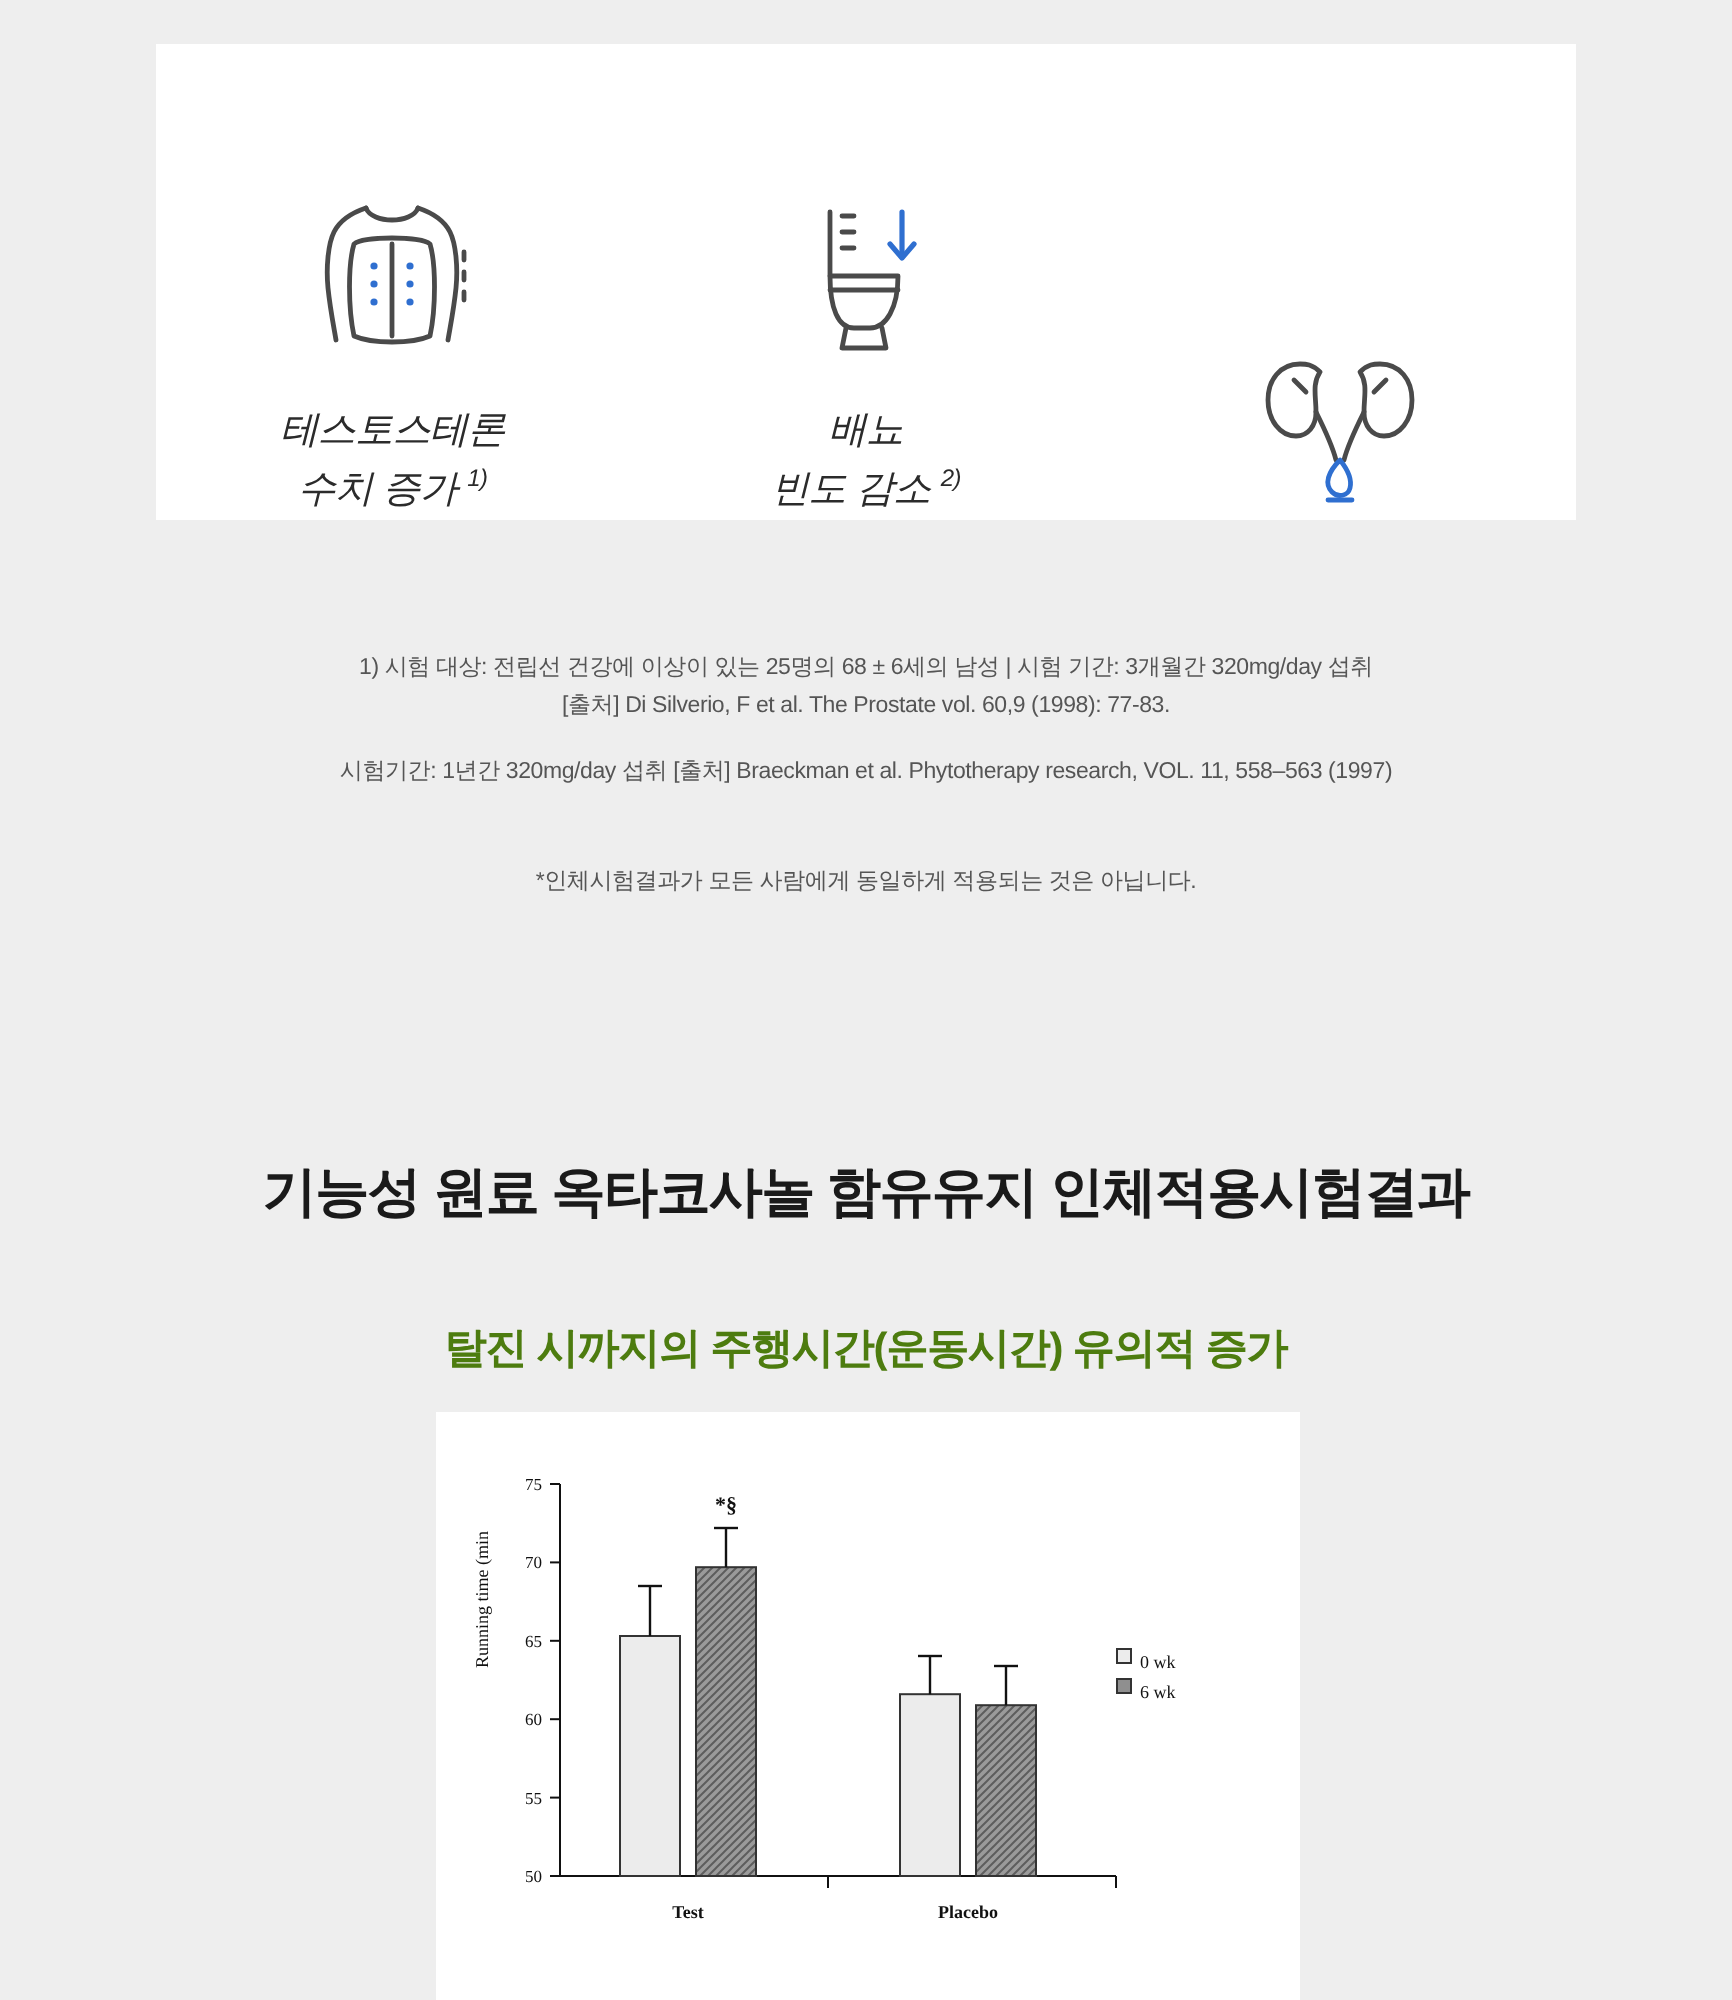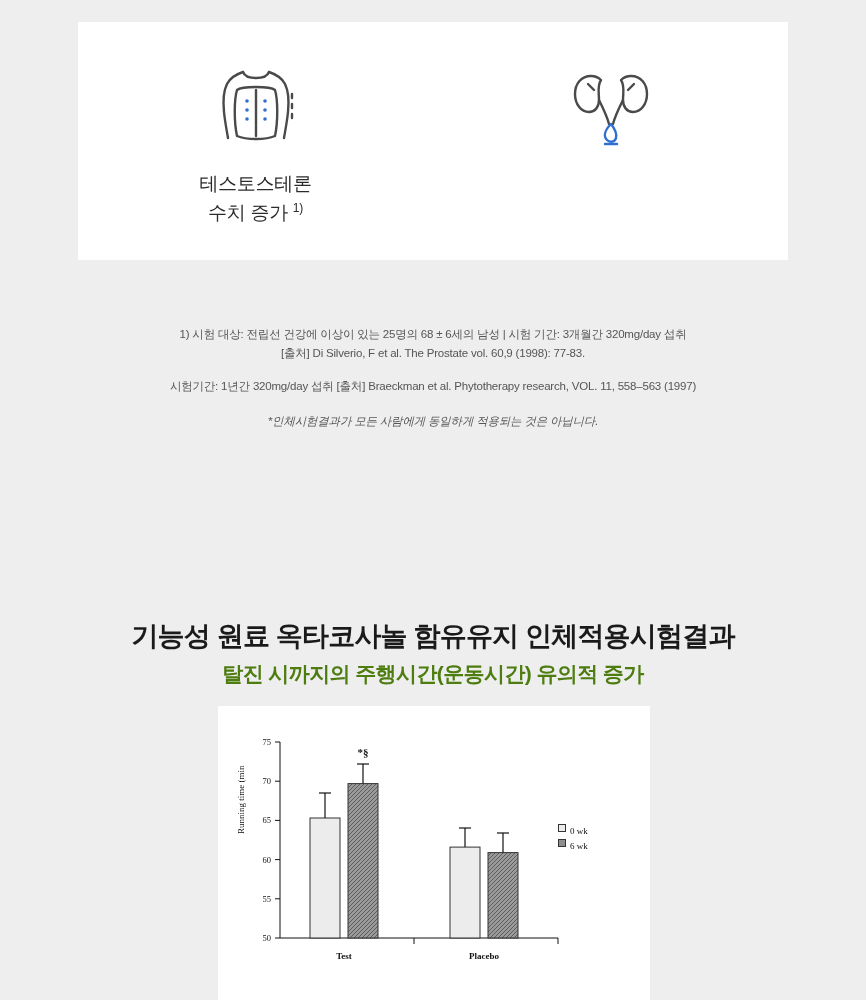--- a/index.html
+++ b/index.html
@@ -19,23 +19,24 @@
 
   
   .benefit-card {
     position: absolute;
     left: 78px;
     top: 22px;
     width: 710px;
     height: 238px;
     background: #ffffff;
     display: flex;
-    align-items: flex-start;
+    align-items: flex-end;
     justify-content: space-around;
     padding-top: 36px;
+    font-style: italic;
   }
   .benefit {
     width: 200px;
     text-align: center;
   }
   .benefit-icon {
     height: 96px;
     display: flex;
     align-items: center;
     justify-content: center;
@@ -59,34 +60,33 @@
     left: 0;
     top: 325px;
     width: 866px;
     text-align: center;
     color: #555;
     font-size: 11.5px;
     line-height: 1.65;
     letter-spacing: -0.2px;
   }
   .footnote-group { margin-bottom: 14px; }
-  .footnote-note { margin-top: 16px; color: #555; font-style: italic; }
+  .footnote-note { margin-top: 36px; color: #555; }
 
   
   .section-title {
     position: absolute;
     left: 0;
     top: 578px;
     width: 866px;
     text-align: center;
     font-size: 27px;
     font-weight: bold;
     color: #1a1a1a;
     letter-spacing: -0.8px;
-    margin-top: 40px;
   }
   .sub-title {
     position: absolute;
     left: 0;
     top: 660px;
     width: 866px;
     text-align: center;
     font-size: 21px;
     font-weight: bold;
     color: #4d7c0f;
@@ -182,20 +182,46 @@
         </g>
       </svg>
     </div>
     <div class="benefit-label">
       <span>테스토스테론</span><br>
       <span>수치 증가</span>
       <span class="sup">1)</span>
     </div>
   </div>
 
+  <div class="benefit">
+    <div class="benefit-icon">
+      <svg width="92" height="92" viewBox="0 0 92 92" aria-hidden="true">
+        <g fill="none" stroke="#4a4a4a" stroke-width="2.4" stroke-linecap="round" stroke-linejoin="round">
+          <path d="M28 14 L28 46"></path>
+          <path d="M28 46 L62 46 C62 62 56 72 48 72 L40 72 C32 72 28 62 28 46 Z"></path>
+          <path d="M36 72 L34 82 L56 82 L54 72"></path>
+          <path d="M28 53 L62 53"></path>
+        </g>
+        <g stroke="#4a4a4a" stroke-width="2.4" stroke-linecap="round">
+          <path d="M34 16 L40 16"></path>
+            <path d="M34 24 L40 24"></path>
+            <path d="M34 32 L40 32"></path>
+        </g>
+        <g fill="none" stroke="#2f6fd0" stroke-width="2.6" stroke-linecap="round" stroke-linejoin="round">
+          <path d="M64 14 L64 36"></path>
+          <path d="M58 30 L64 37 L70 30"></path>
+        </g>
+      </svg>
+    </div>
+    <div class="benefit-label">
+      <span>배뇨</span><br>
+      <span>빈도 감소</span>
+      <span class="sup">2)</span>
+    </div>
+  </div>
 
   <div class="benefit">
     <div class="benefit-icon">
       <svg width="100" height="92" viewBox="0 0 100 92" aria-hidden="true">
         <g fill="none" stroke="#4a4a4a" stroke-width="2.4" stroke-linecap="round" stroke-linejoin="round">
           <path d="M30 16 C20 16 14 24 14 34 C14 44 20 52 28 52 C34 52 38 47 38 40 C38 32 36 26 40 20 C36 16 33 16 30 16 Z"></path>
           <path d="M70 16 C80 16 86 24 86 34 C86 44 80 52 72 52 C66 52 62 47 62 40 C62 32 64 26 60 20 C64 16 67 16 70 16 Z"></path>
           <path d="M38 40 C42 48 46 56 48 64"></path>
           <path d="M62 40 C58 48 54 56 52 64"></path>
           <path d="M27 24 L33 30"></path>

